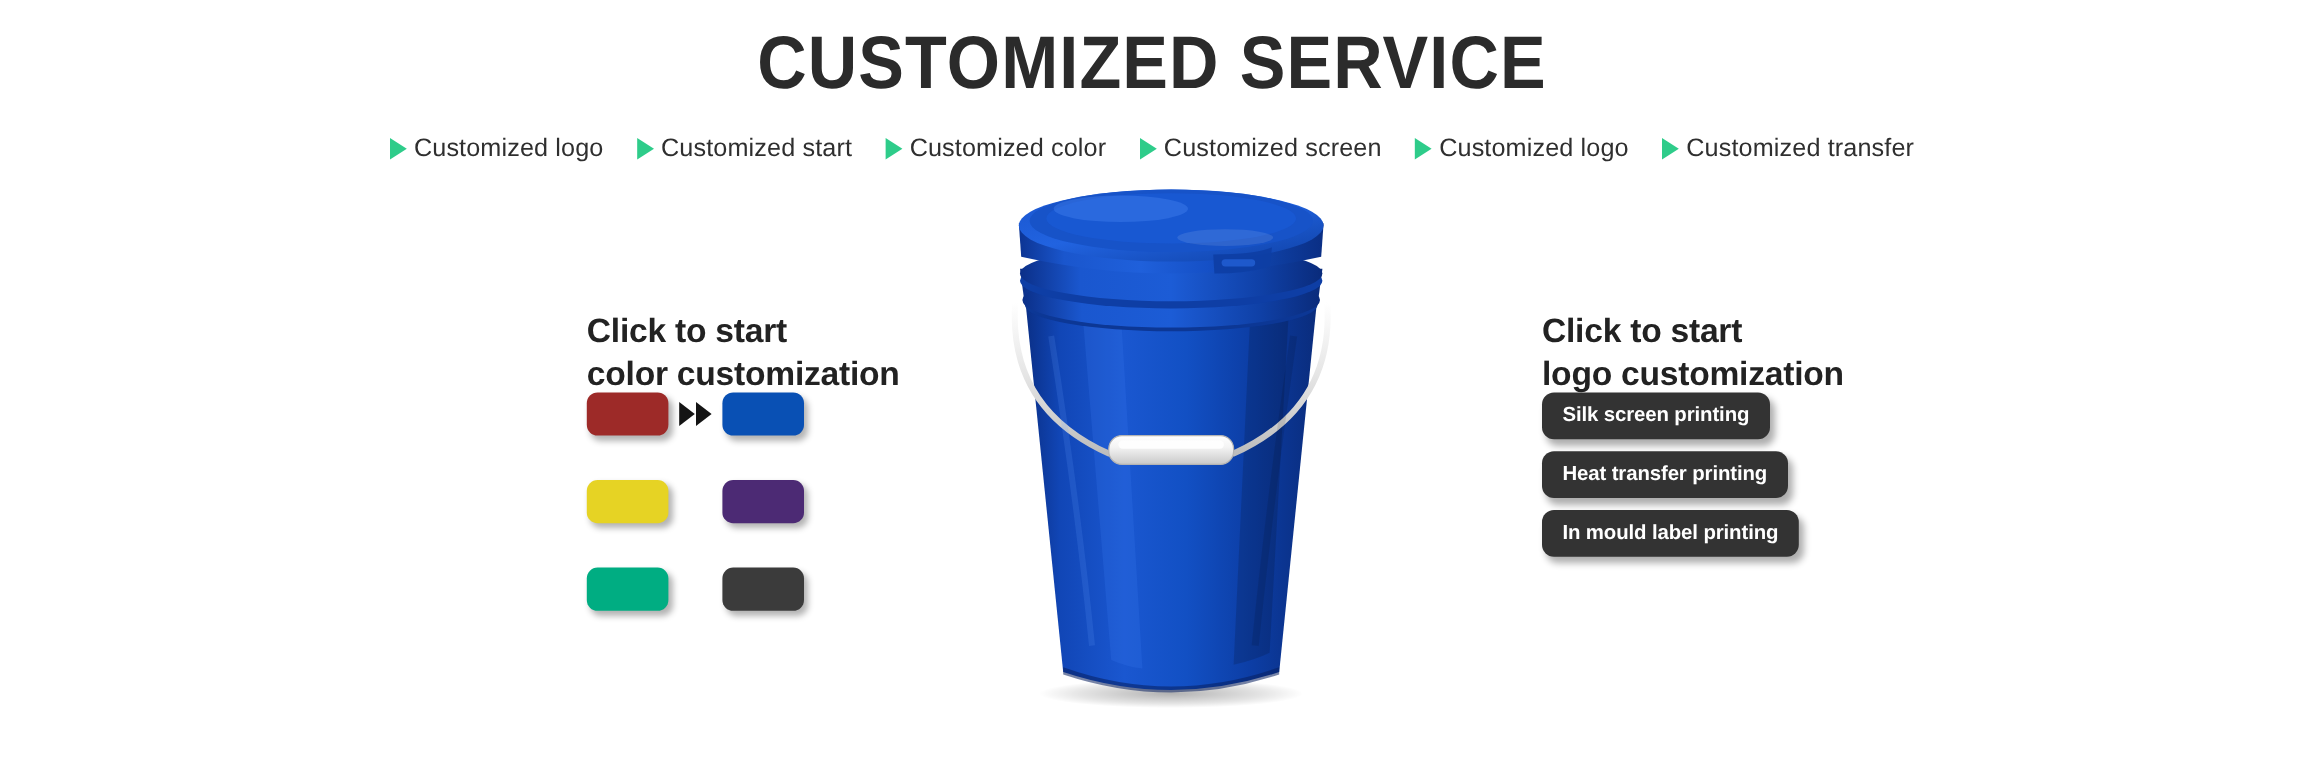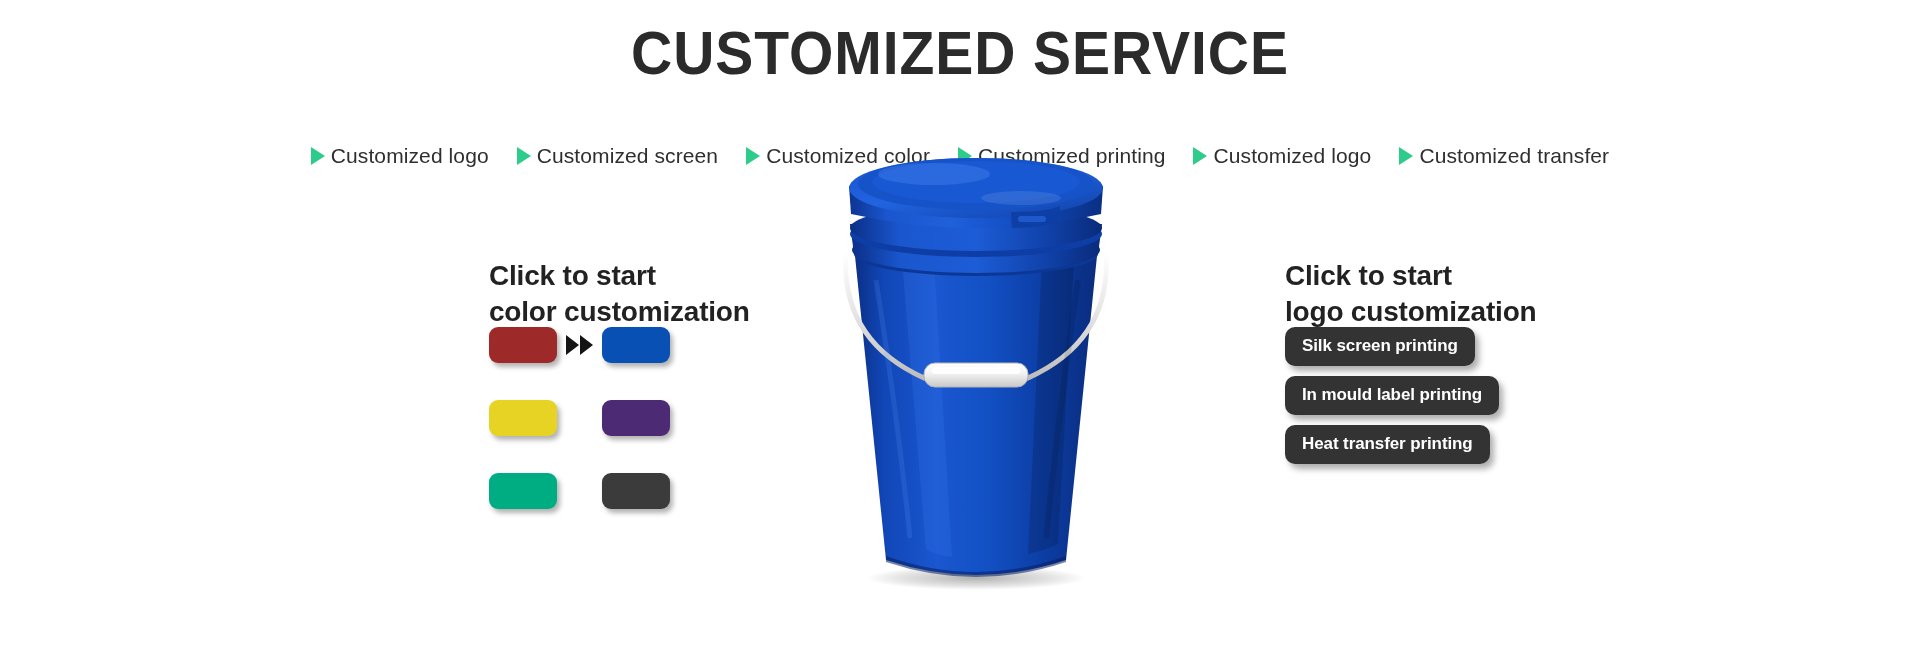--- a/index.html
+++ b/index.html
@@ -37,21 +37,20 @@
   
   .features-row {
     position: absolute;
     top: 112px;
     left: 0;
     width: 1920px;
     display: flex;
     justify-content: center;
     align-items: center;
     gap: 28px;
-    margin-top: 32px;
   }
   .feature-item {
     display: flex;
     align-items: center;
     gap: 6px;
     font-size: 21px;
     color: #2f2f2f;
     white-space: nowrap;
     letter-spacing: 0.1px;
   }
@@ -154,31 +153,31 @@
 
 <div class="features-row">
 
   <div class="feature-item">
     <span class="tri-icon" style="border-left-color: rgb(46, 204, 138);"></span>
     <span>Customized logo</span>
   </div>
 
   <div class="feature-item">
     <span class="tri-icon" style="border-left-color: rgb(46, 204, 138);"></span>
+    <span>Customized start</span>
+  </div>
+
+  <div class="feature-item">
+    <span class="tri-icon" style="border-left-color: rgb(46, 204, 138);"></span>
+    <span>Customized color</span>
+  </div>
+
+  <div class="feature-item">
+    <span class="tri-icon" style="border-left-color: rgb(46, 204, 138);"></span>
     <span>Customized screen</span>
-  </div>
-
-  <div class="feature-item">
-    <span class="tri-icon" style="border-left-color: rgb(46, 204, 138);"></span>
-    <span>Customized color</span>
-  </div>
-
-  <div class="feature-item">
-    <span class="tri-icon" style="border-left-color: rgb(46, 204, 138);"></span>
-    <span>Customized printing</span>
   </div>
 
   <div class="feature-item">
     <span class="tri-icon" style="border-left-color: rgb(46, 204, 138);"></span>
     <span>Customized logo</span>
   </div>
 
   <div class="feature-item">
     <span class="tri-icon" style="border-left-color: rgb(46, 204, 138);"></span>
     <span>Customized transfer</span>
@@ -290,15 +289,15 @@
     <path d="M 70 130 Q 92 270 104 388" fill="none" stroke="#6ba0ff" stroke-width="5" opacity="0.16"></path>
     <path d="M 272 130 Q 252 270 240 388" fill="none" stroke="#000000" stroke-width="6" opacity="0.10"></path>
   </svg>
 </div>
 
 <div class="panel-heading" id="logo-heading">Click to start
 logo customization</div>
 
 <div class="print-buttons">
   <button class="print-btn">Silk screen printing</button>
+  <button class="print-btn">Heat transfer printing</button>
   <button class="print-btn">In mould label printing</button>
-  <button class="print-btn">Heat transfer printing</button>
 </div>
 
 </body></html>

